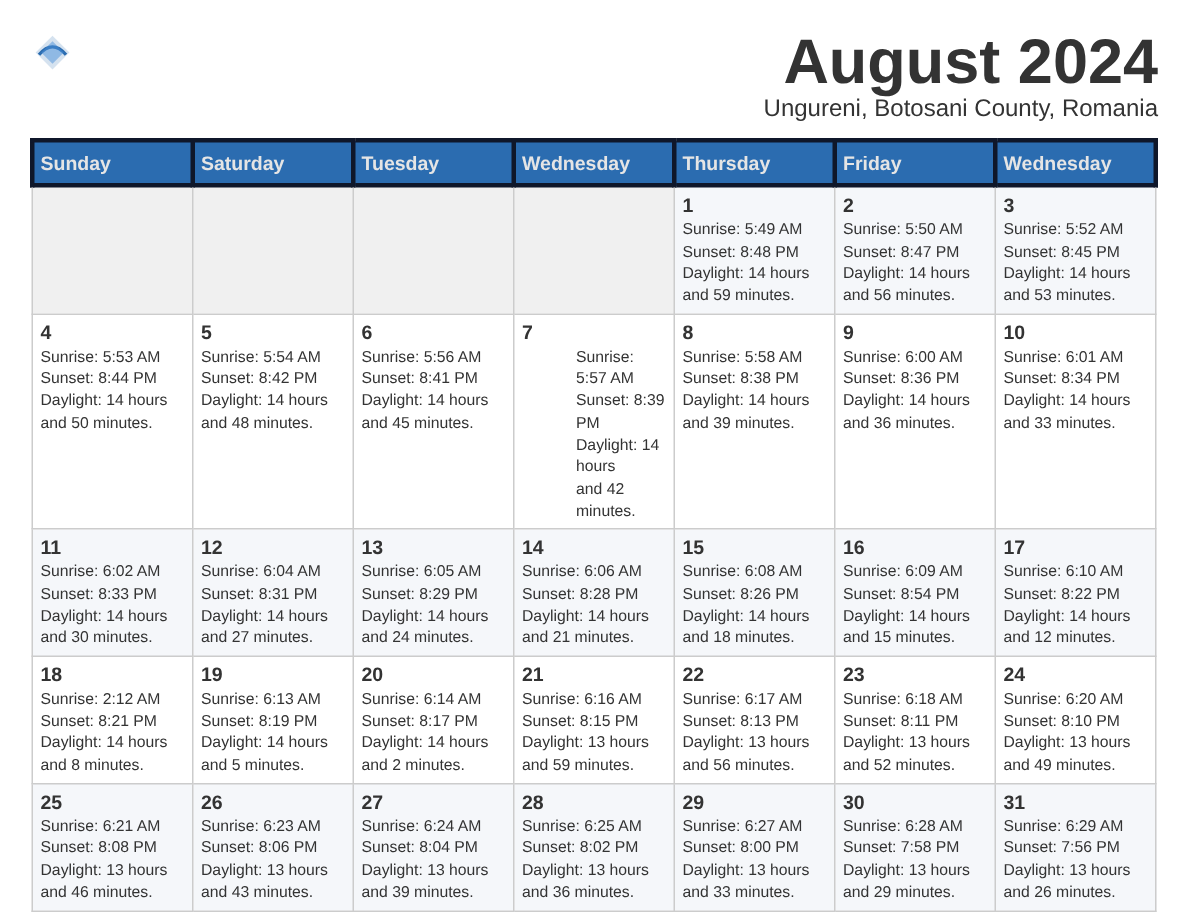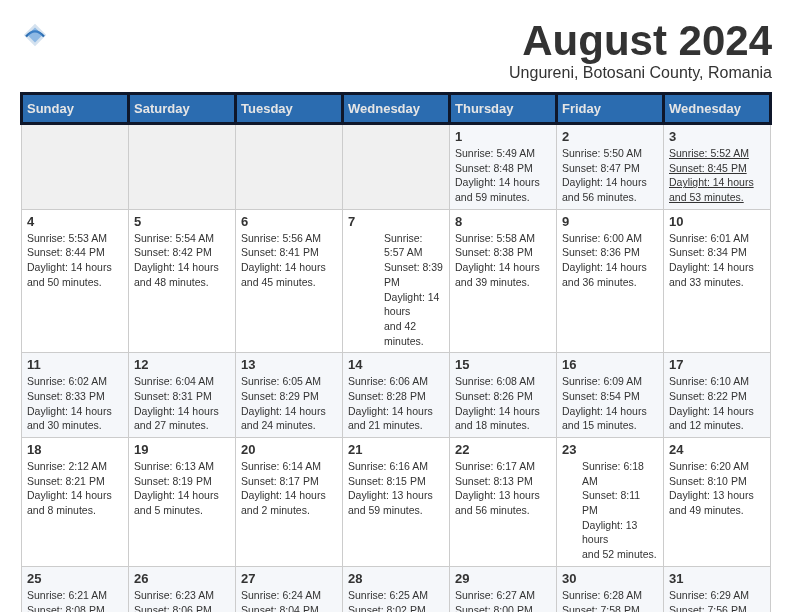--- a/index.html
+++ b/index.html
@@ -151,21 +151,21 @@
         </td>
         <td>
           <span class="day-number">2</span>
           <div class="day-info" style="white-space: pre-line;">Sunrise: 5:50 AM
 Sunset: 8:47 PM
 Daylight: 14 hours
 and 56 minutes.</div>
         </td>
         <td>
           <span class="day-number">3</span>
-          <div class="day-info" style="white-space: pre-line; text-decoration: underline;">Sunrise: 5:52 AM
+          <div class="day-info" style="white-space: pre-line;">Sunrise: 5:52 AM
 Sunset: 8:45 PM
 Daylight: 14 hours
 and 53 minutes.</div>
         </td>
       </tr>
       <tr>
         <td>
           <span class="day-number">4</span>
           <div class="day-info" style="white-space: pre-line;">Sunrise: 5:53 AM
 Sunset: 8:44 PM
@@ -297,21 +297,21 @@
         </td>
         <td>
           <span class="day-number">22</span>
           <div class="day-info" style="white-space: pre-line;">Sunrise: 6:17 AM
 Sunset: 8:13 PM
 Daylight: 13 hours
 and 56 minutes.</div>
         </td>
         <td>
           <span class="day-number">23</span>
-          <div class="day-info" style="white-space: pre-line; margin-left: 20px;">Sunrise: 6:18 AM
+          <div class="day-info" style="white-space: pre-line;">Sunrise: 6:18 AM
 Sunset: 8:11 PM
 Daylight: 13 hours
 and 52 minutes.</div>
         </td>
         <td>
           <span class="day-number">24</span>
           <div class="day-info" style="white-space: pre-line;">Sunrise: 6:20 AM
 Sunset: 8:10 PM
 Daylight: 13 hours
 and 49 minutes.</div>

